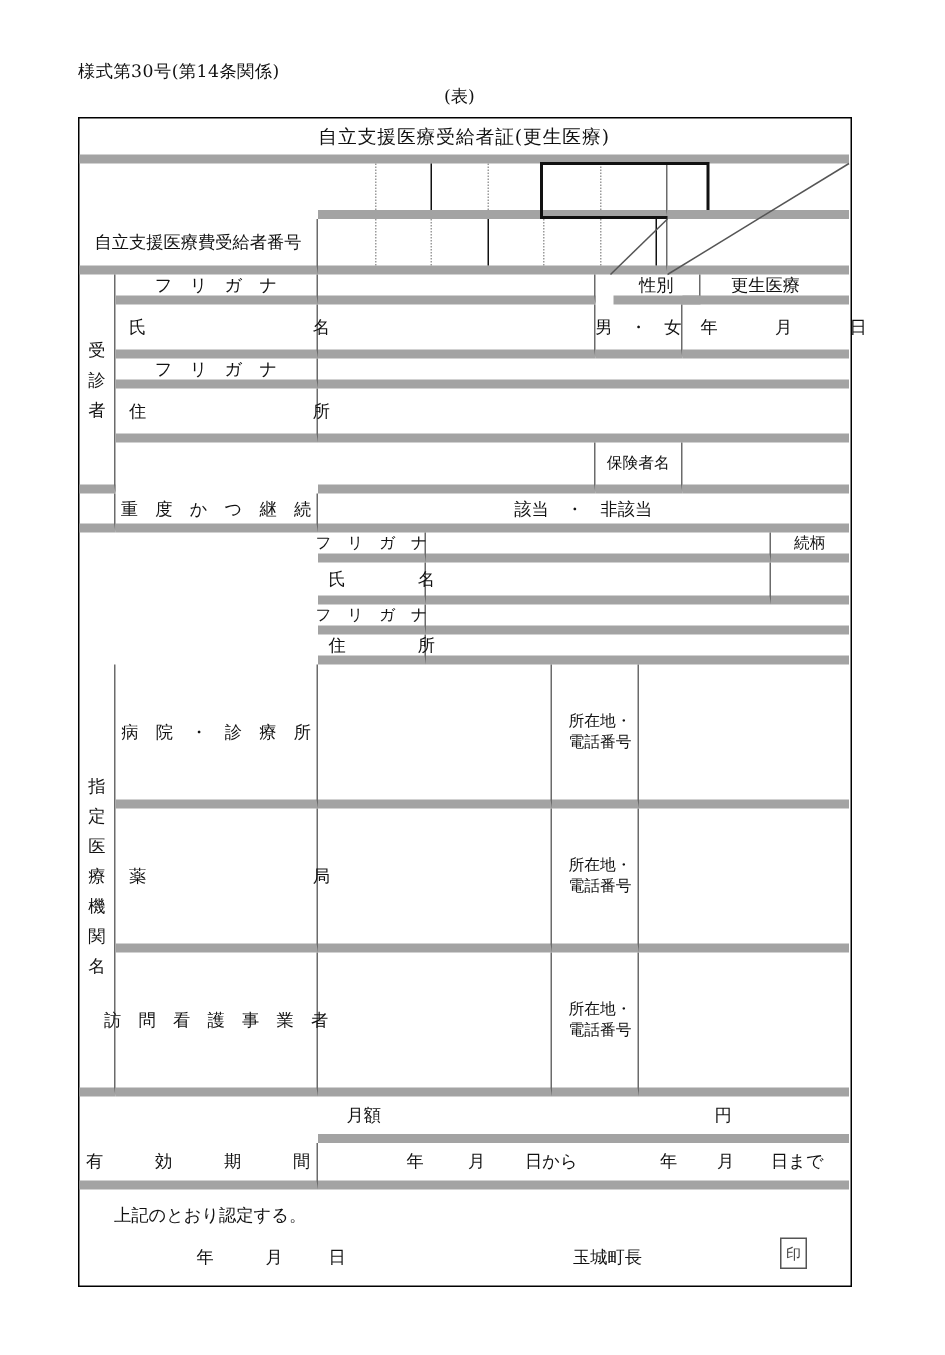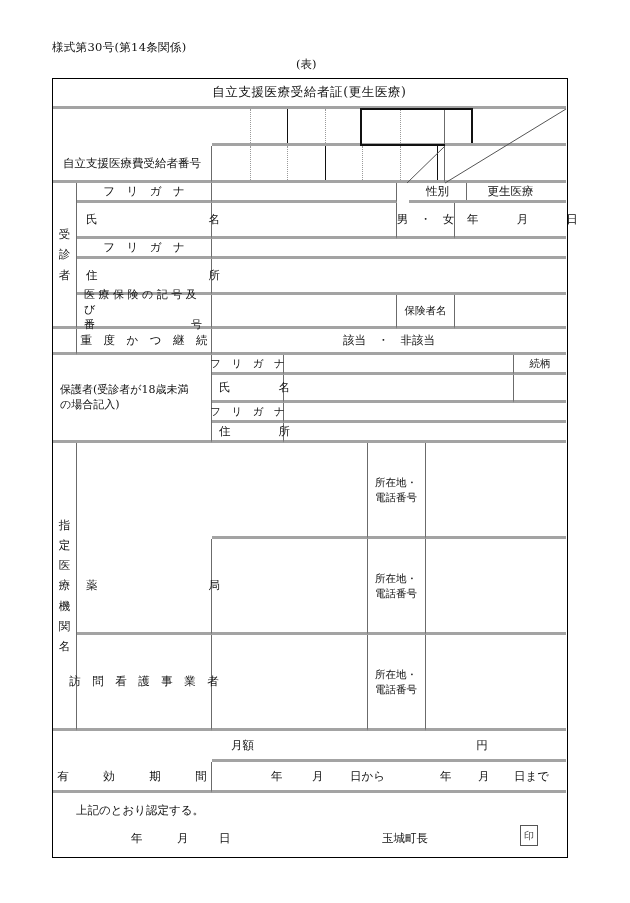--- a/index.html
+++ b/index.html
@@ -23,21 +23,21 @@
   }
 
   
   .tbl{
     position:absolute;left:52px;top:78px;
     width:516px;height:780px;
     border:1.6px solid #000;
     box-sizing:border-box;
   }
   .cell{position:absolute;box-sizing:border-box;}
-  .bb{border-bottom:3px solid #a3a3a3;}
+  .bb{border-bottom:6px solid #a3a3a3;text-align:center;}
   .br{border-right:1px solid #6b6b6b;}
 
   .lbl{
     display:flex;align-items:center;justify-content:center;
     width:100%;height:100%;font-size:11.5px;white-space:nowrap;
   }
   .lbl.left{justify-content:flex-start;padding-left:7px;}
   .lbl.just{justify-content:space-between;padding:0 9px;}
   .lbl.small{font-size:10.5px;}
   .stack{
@@ -156,49 +156,34 @@
     <div class="cell bb" style="left:159px;top:160px;width:353.8px;height:20px;"></div>
 
     <div class="cell br bb" style="left:24px;top:180px;width:135px;height:36px;">
       <div class="lbl just">
         <span>住</span>
         <span>所</span>
       </div>
     </div>
     <div class="cell bb" style="left:159px;top:180px;width:353.8px;height:36px;"></div>
 
-    <div class="cell br bb" style="left:24px;top:216px;width:135px;height:34px;">
-      <div class="stack">
-        <span>医 療 保 険 の 記 号 及 び</span>
-        <span style="display:flex;justify-content:space-between;padding-right:9px;">
-          <span>番</span>
-          <span>号</span>
-        </span>
-      </div>
-    </div>
     <div class="cell br bb" style="left:159px;top:216px;width:185px;height:34px;"></div>
     <div class="cell br bb" style="left:344px;top:216px;width:58px;height:34px;">
       <div class="lbl small">保険者名</div>
     </div>
     <div class="cell bb" style="left:402px;top:216px;width:110.8px;height:34px;"></div>
 
     <div class="cell br bb" style="left:0;top:250px;width:24px;height:26px;"></div>
     <div class="cell br bb" style="left:24px;top:250px;width:135px;height:26px;">
       <div class="lbl">重　度　か　つ　継　続</div>
     </div>
     <div class="cell bb" style="left:159px;top:250px;width:353.8px;height:26px;">
       <div class="lbl">該当　・　非該当</div>
     </div>
 
-    <div class="cell br bb" style="left:0;top:276px;width:159px;height:88px;">
-      <div class="stack" style="justify-content:center;">
-        <span>保護者(受診者が18歳未満</span>
-        <span>の場合記入)</span>
-      </div>
-    </div>
 
     <div class="cell br bb" style="left:159px;top:276px;width:72px;height:20px;">
       <div class="lbl small">フ　リ　ガ　ナ</div>
     </div>
     <div class="cell br bb" style="left:231px;top:276px;width:230px;height:20px;"></div>
     <div class="cell bb" style="left:461px;top:276px;width:51.8px;height:20px;">
       <div class="lbl small">続柄</div>
     </div>
 
     <div class="cell br bb" style="left:159px;top:296px;width:72px;height:28px;">
@@ -228,20 +213,23 @@
         <span>指</span>
         <span>定</span>
         <span>医</span>
         <span>療</span>
         <span>機</span>
         <span>関</span>
         <span>名</span>
       </div>
     </div>
 
+    <div class="cell br bb" style="left:24px;top:364px;width:135px;height:96px;">
+      <div class="lbl">病　院　・　診　療　所</div>
+    </div>
     <div class="cell br bb" style="left:159px;top:364px;width:156px;height:96px;"></div>
     <div class="cell br bb" style="left:315px;top:364px;width:58px;height:96px;">
       <div class="stack" style="justify-content:center;font-size:10.5px;">
         <span>所在地・</span>
         <span>電話番号</span>
       </div>
     </div>
     <div class="cell bb" style="left:373px;top:364px;width:139.8px;height:96px;"></div>
 
     <div class="cell br bb" style="left:24px;top:460px;width:135px;height:96px;">

